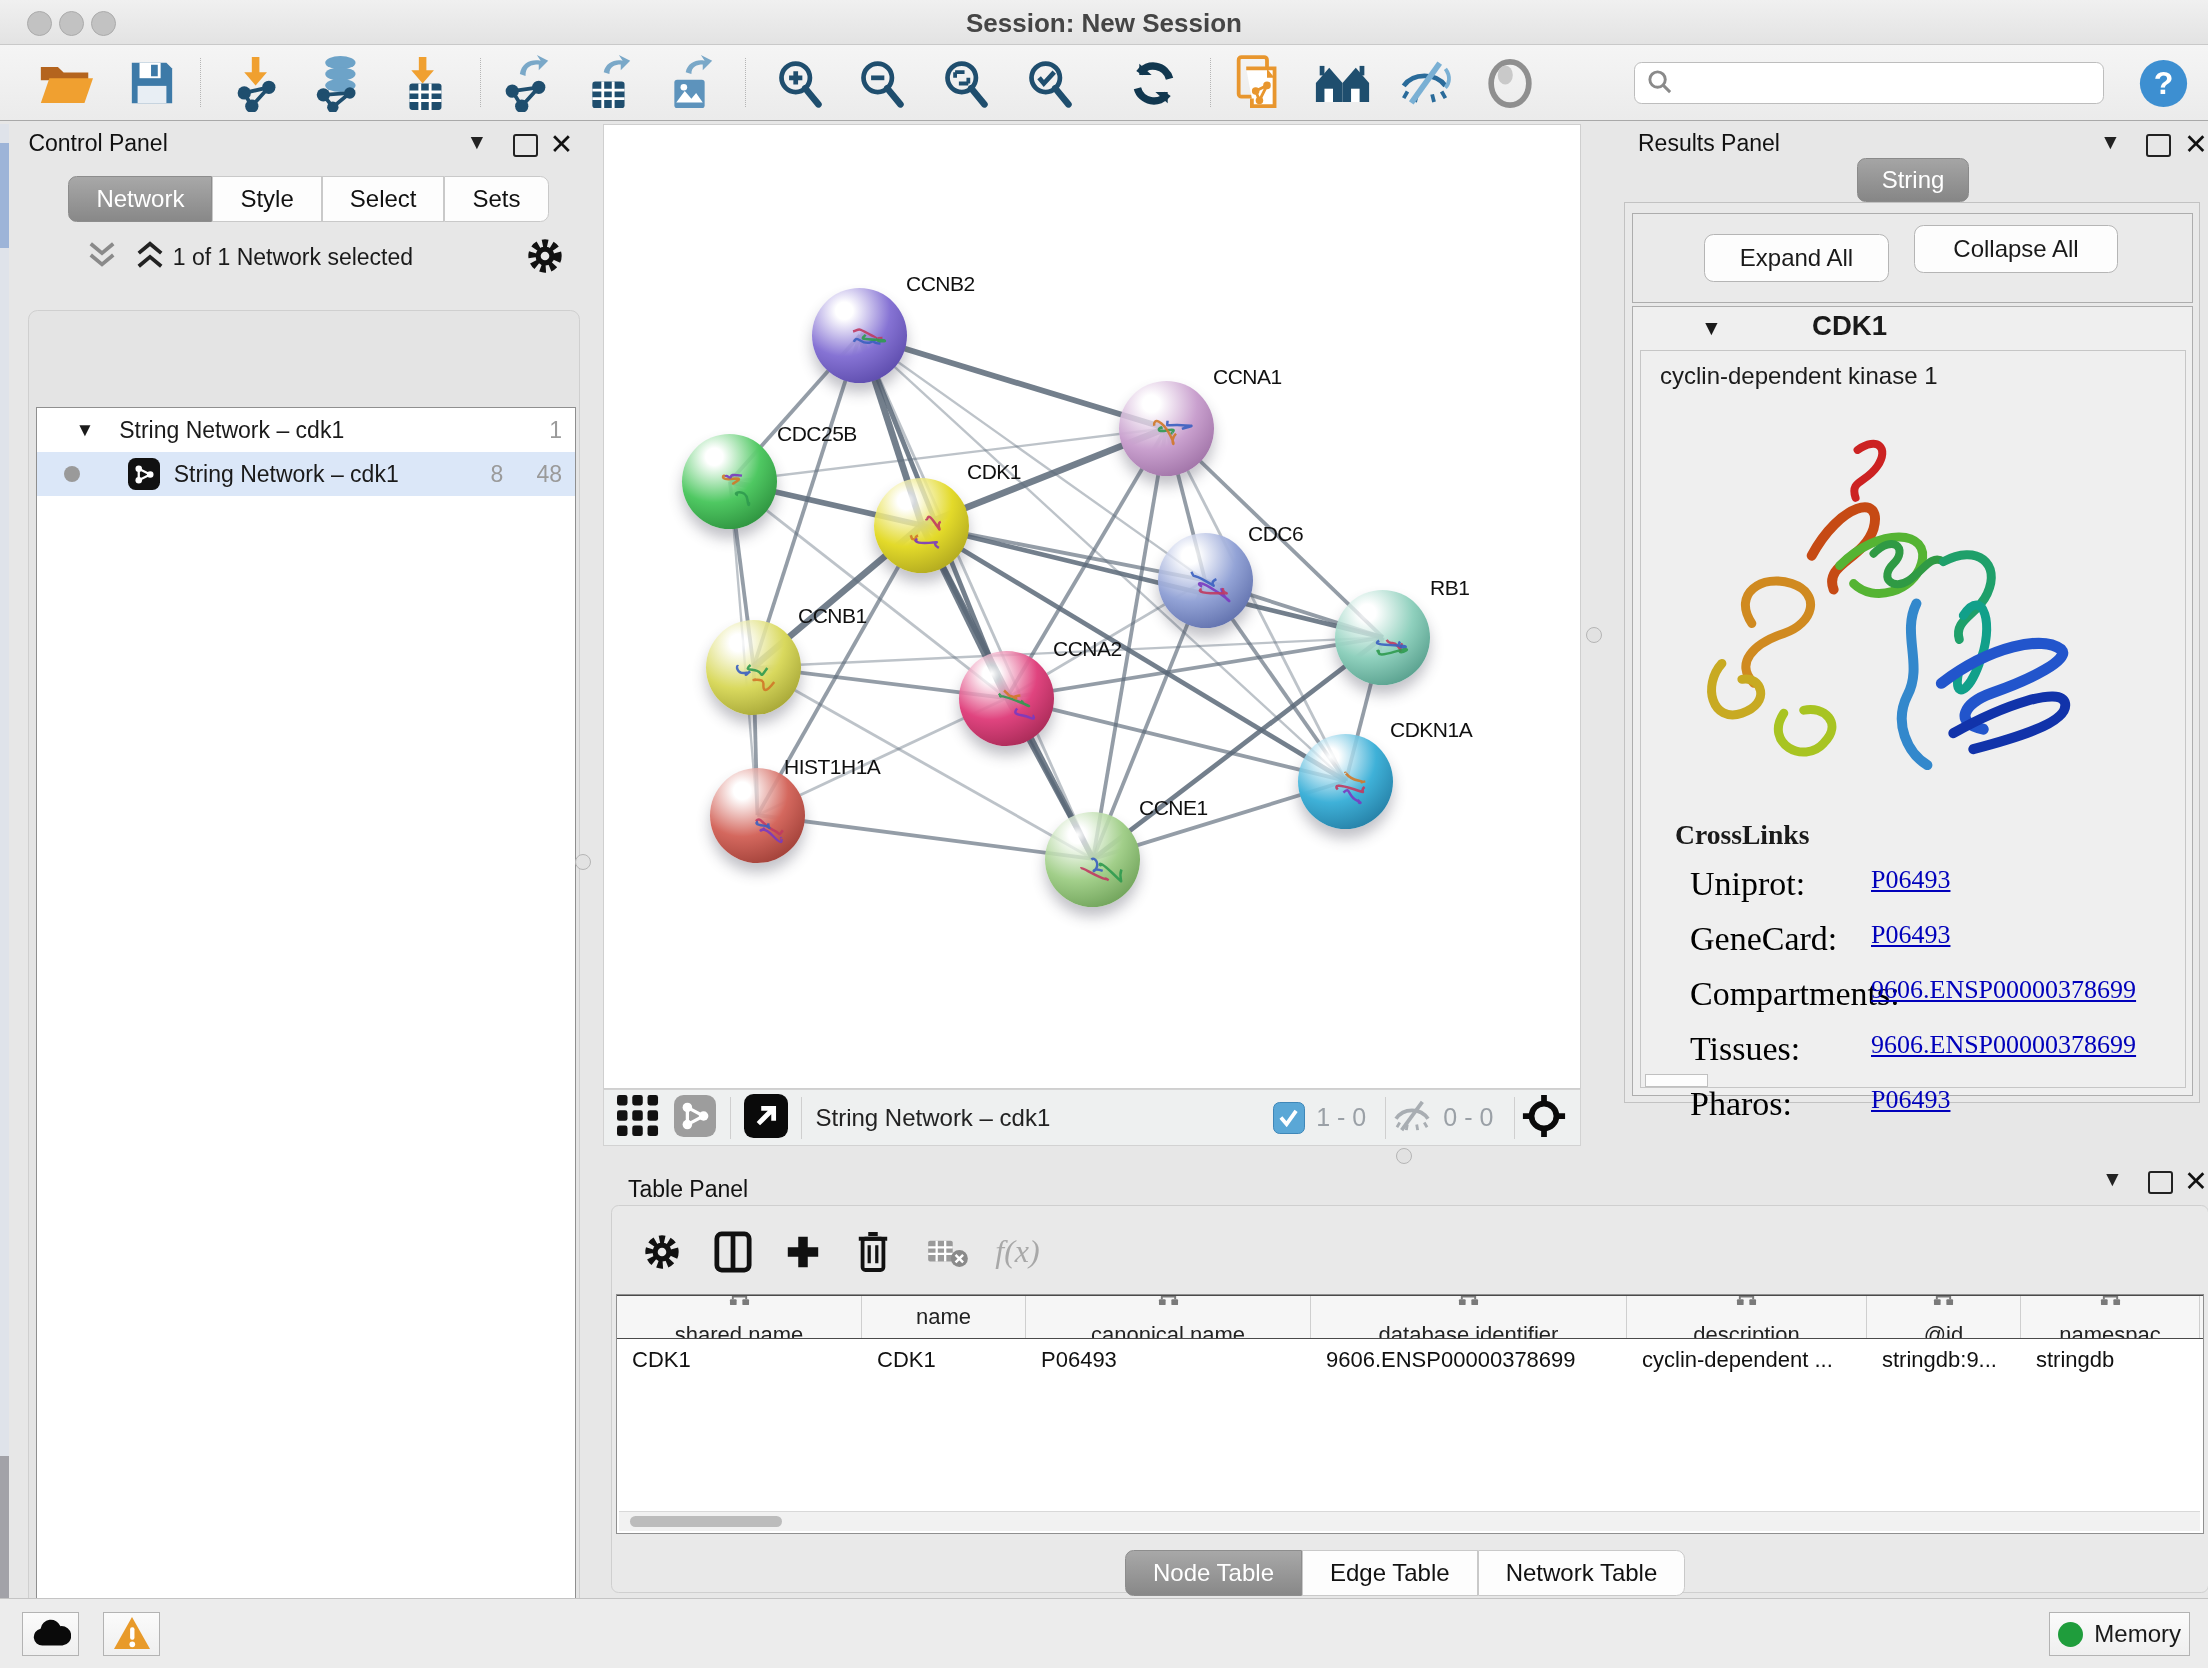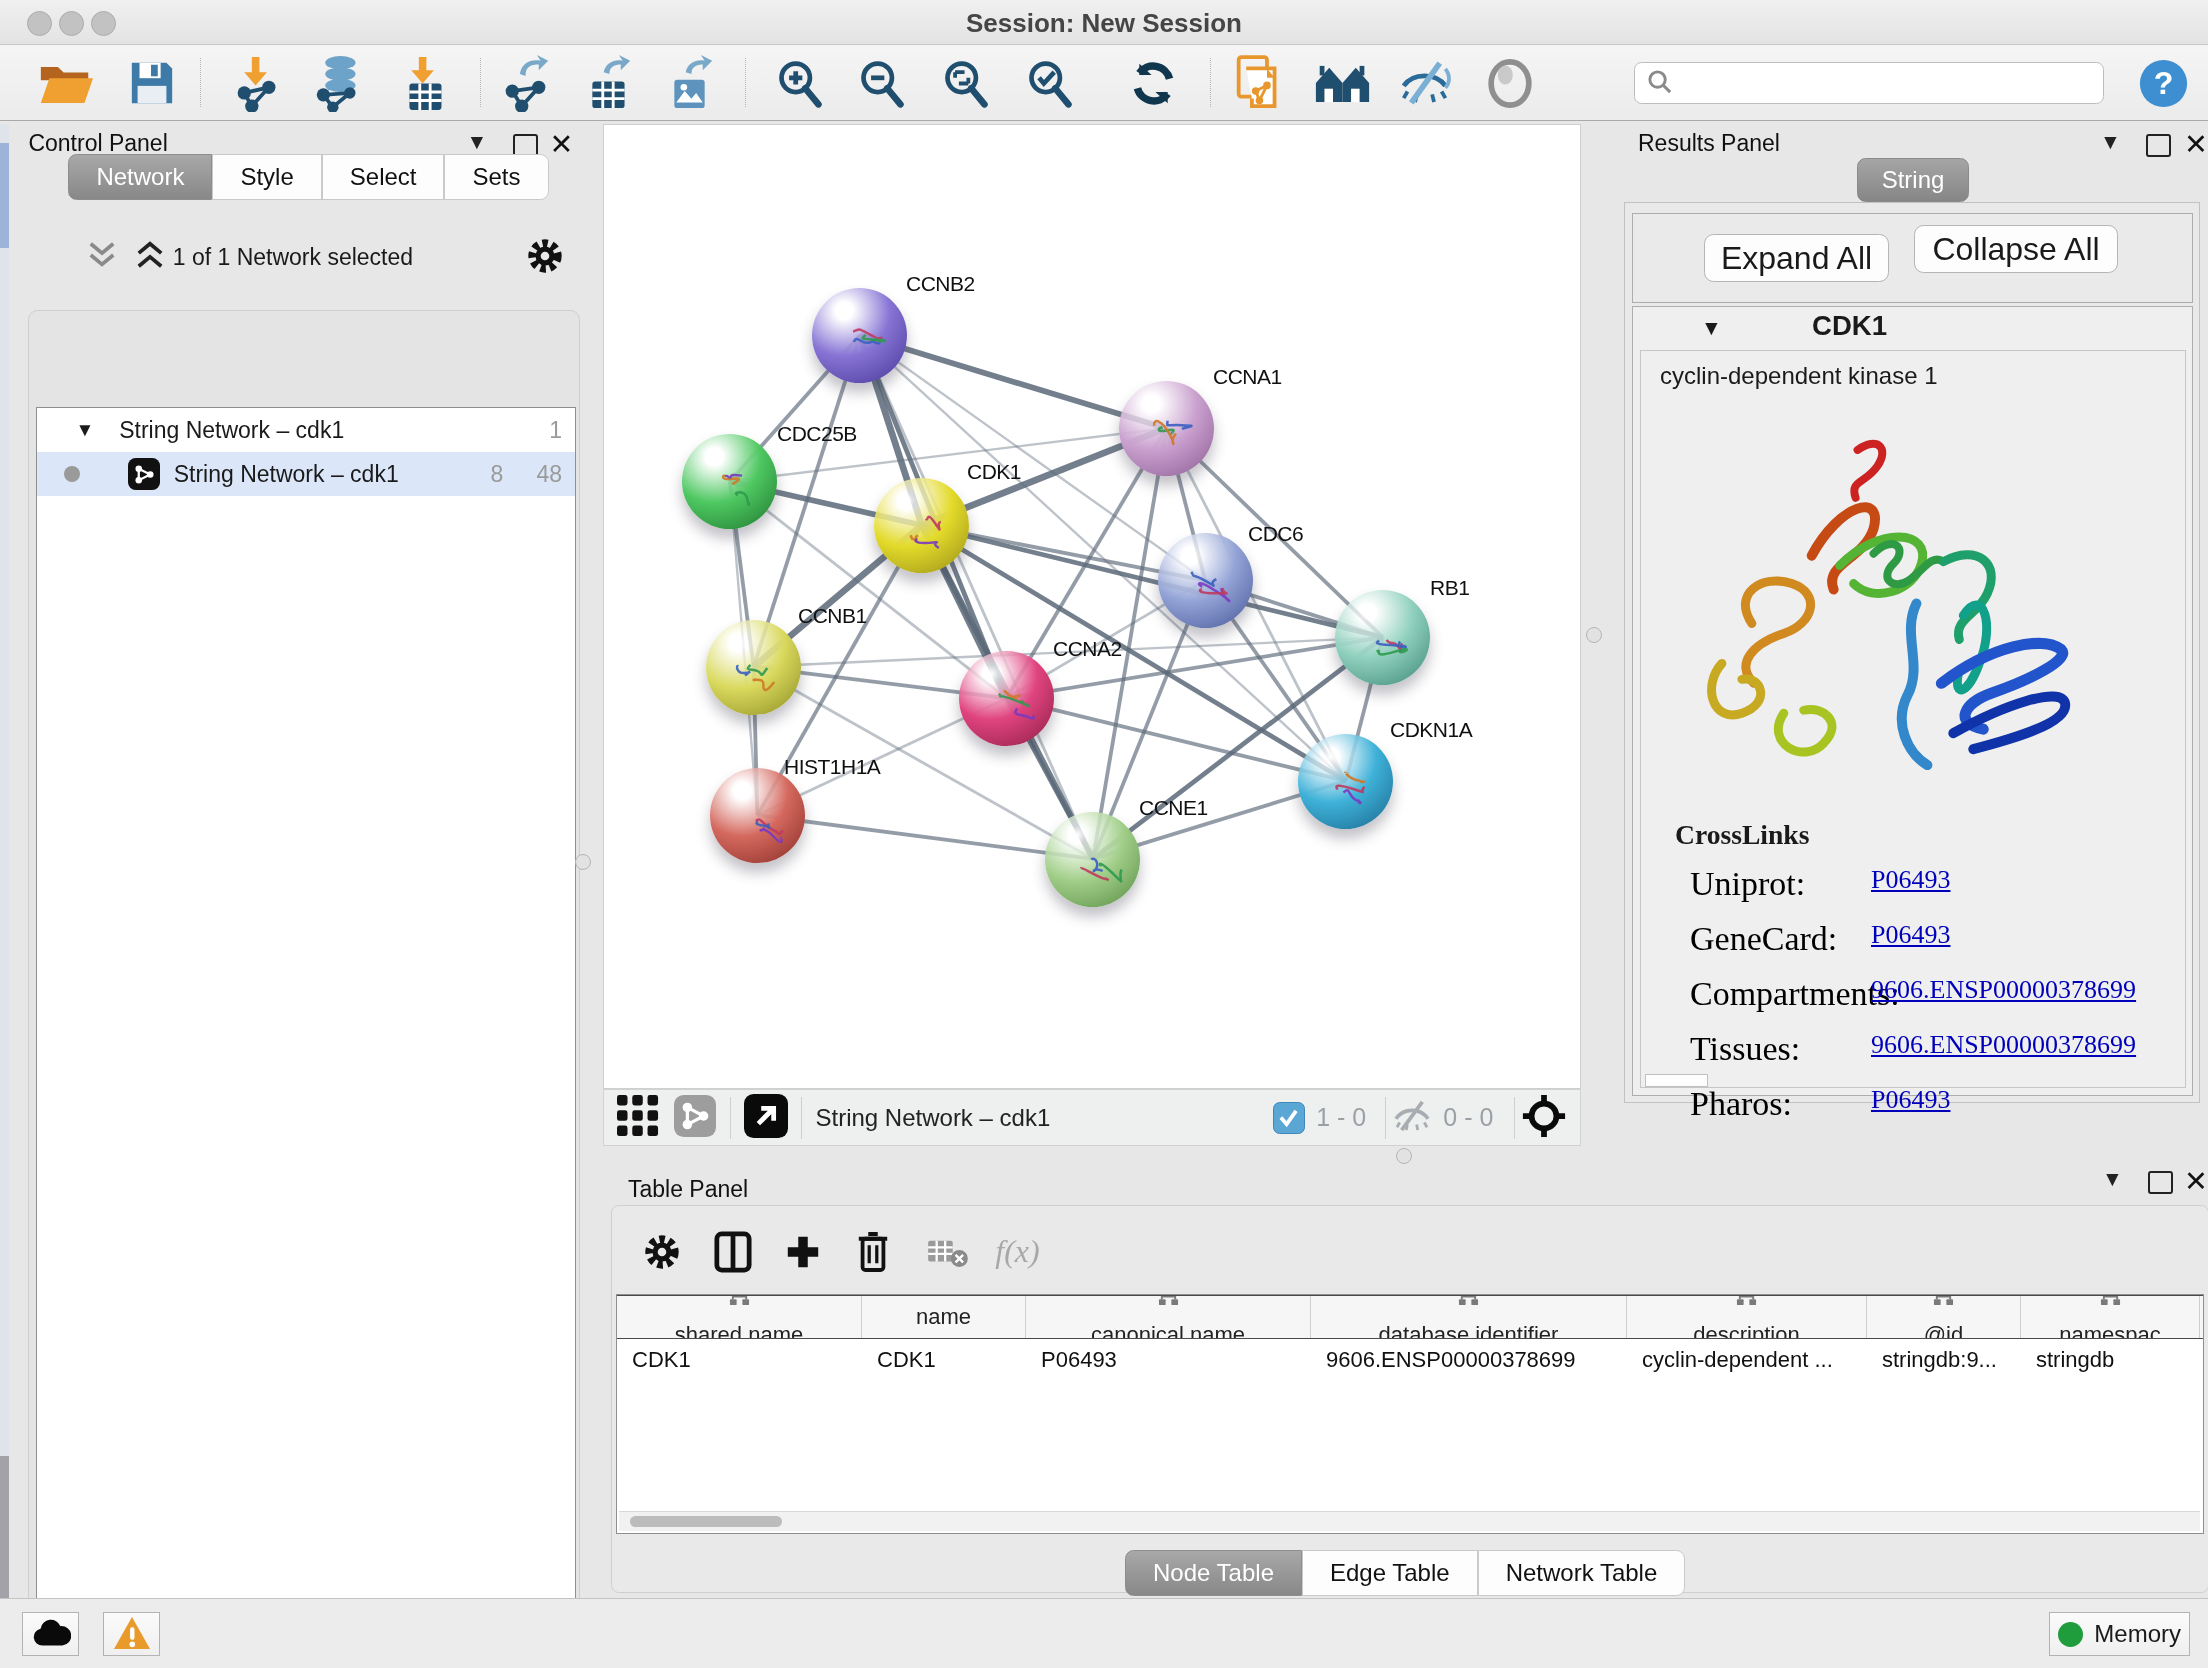--- a/index.html
+++ b/index.html
@@ -41,21 +41,21 @@
   .nlabel{position:absolute;font-size:21px;color:#101010;letter-spacing:-0.5px;white-space:nowrap;}
   #cv-toolbar{left:603px;top:1089px;width:978px;height:57px;background:#eef0f0;border:1px solid #d2d2d2;
               box-sizing:border-box;display:flex;align-items:center;}
   .cvt-sep{width:0;height:42px;border-left:1px solid #cfcfcf;margin:0 13.3px;}
   .chk{width:30px;height:30px;border-radius:6.7px;background:#5aa7d6;border:1px solid #3f87b8;
        display:flex;align-items:center;justify-content:center;}
   .gray-num{font-size:25px;color:#9aa0a6;}
   
   #res-outer{left:1624px;top:202px;width:574px;height:899px;background:#e9e9e9;border:1px solid #c2c2c2;}
   #res-btnbox{left:1632px;top:213px;width:559px;height:88px;border:1px solid #adadad;background:#eaeaea;}
-  .res-btn{height:46px;background:#fdfdfd;border:1px solid #b5b5b5;border-radius:9.5px;font-size:32px;
+  .res-btn{height:46px;background:#fdfdfd;border:1px solid #b5b5b5;border-radius:9.5px;font-size:24px;
            display:flex;align-items:center;justify-content:center;}
   #res-section{left:1632px;top:306px;width:559px;height:788px;border:1px solid #adadad;background:#efefef;}
   #res-content{left:1640px;top:350px;width:544px;height:736px;border:1px solid #c6c6c6;background:#efefef;}
   .serif{font-family:"Liberation Serif","DejaVu Serif",serif;}
   .xl-label{font-size:34px;color:#000000;}
   .xl-link{font-size:26px;color:#0000bb;text-decoration:underline;}
   #string-tab{left:1857px;top:158px;width:110px;height:42px;background:linear-gradient(#a5a5a5,#868686);
               border:1px solid #8a8a8a;border-radius:8.6px;color:#fff;font-size:24px;
               display:flex;align-items:center;justify-content:center;}
   
@@ -270,21 +270,21 @@
     <div class="abs" style="left:0;top:1332px;width:8.6px;height:143px;background:#a2a2a8"></div>
   </div>
 
   <div class="abs" style="left:11.4px;top:124px;width:563px;height:1469px">
     <span class="abs panel-title" style="left:17px;top:5.7px">Control Panel</span>
     <span class="abs pn-caret" style="left:455px;top:5.7px">▼</span>
     <span class="abs pn-float" style="left:502px;top:9.5px"></span>
     <span class="abs pn-close" style="left:538px;top:5.7px">✕</span>
 
     <div class="abs" id="ctl-box"></div>
-    <div class="abs" id="ctl-tabs" style="left:57px;top:30px"><span class="tab sel">Network</span><span class="tab">Style</span><span class="tab">Select</span><span class="tab">Sets</span></div>
+    <div class="abs" id="ctl-tabs" style="left:57px;top:52px"><span class="tab sel">Network</span><span class="tab">Style</span><span class="tab">Select</span><span class="tab">Sets</span></div>
 
     <span class="abs" style="left:74px;top:116px"><svg width="34" height="30" viewBox="0 0 36 32">
           <g stroke="#8a8a8a" stroke-width="4" fill="none">
             <path d="M6 4 l12 10 12-10"></path>
             <path d="M6 16 l12 10 12-10"></path>
           </g>
         </svg></span>
     <span class="abs" style="left:122px;top:116px"><svg width="34" height="30" viewBox="0 0 36 32">
           <g stroke="#222" stroke-width="4" fill="none">
             <path d="M6 14 l12-10 12 10"></path>

